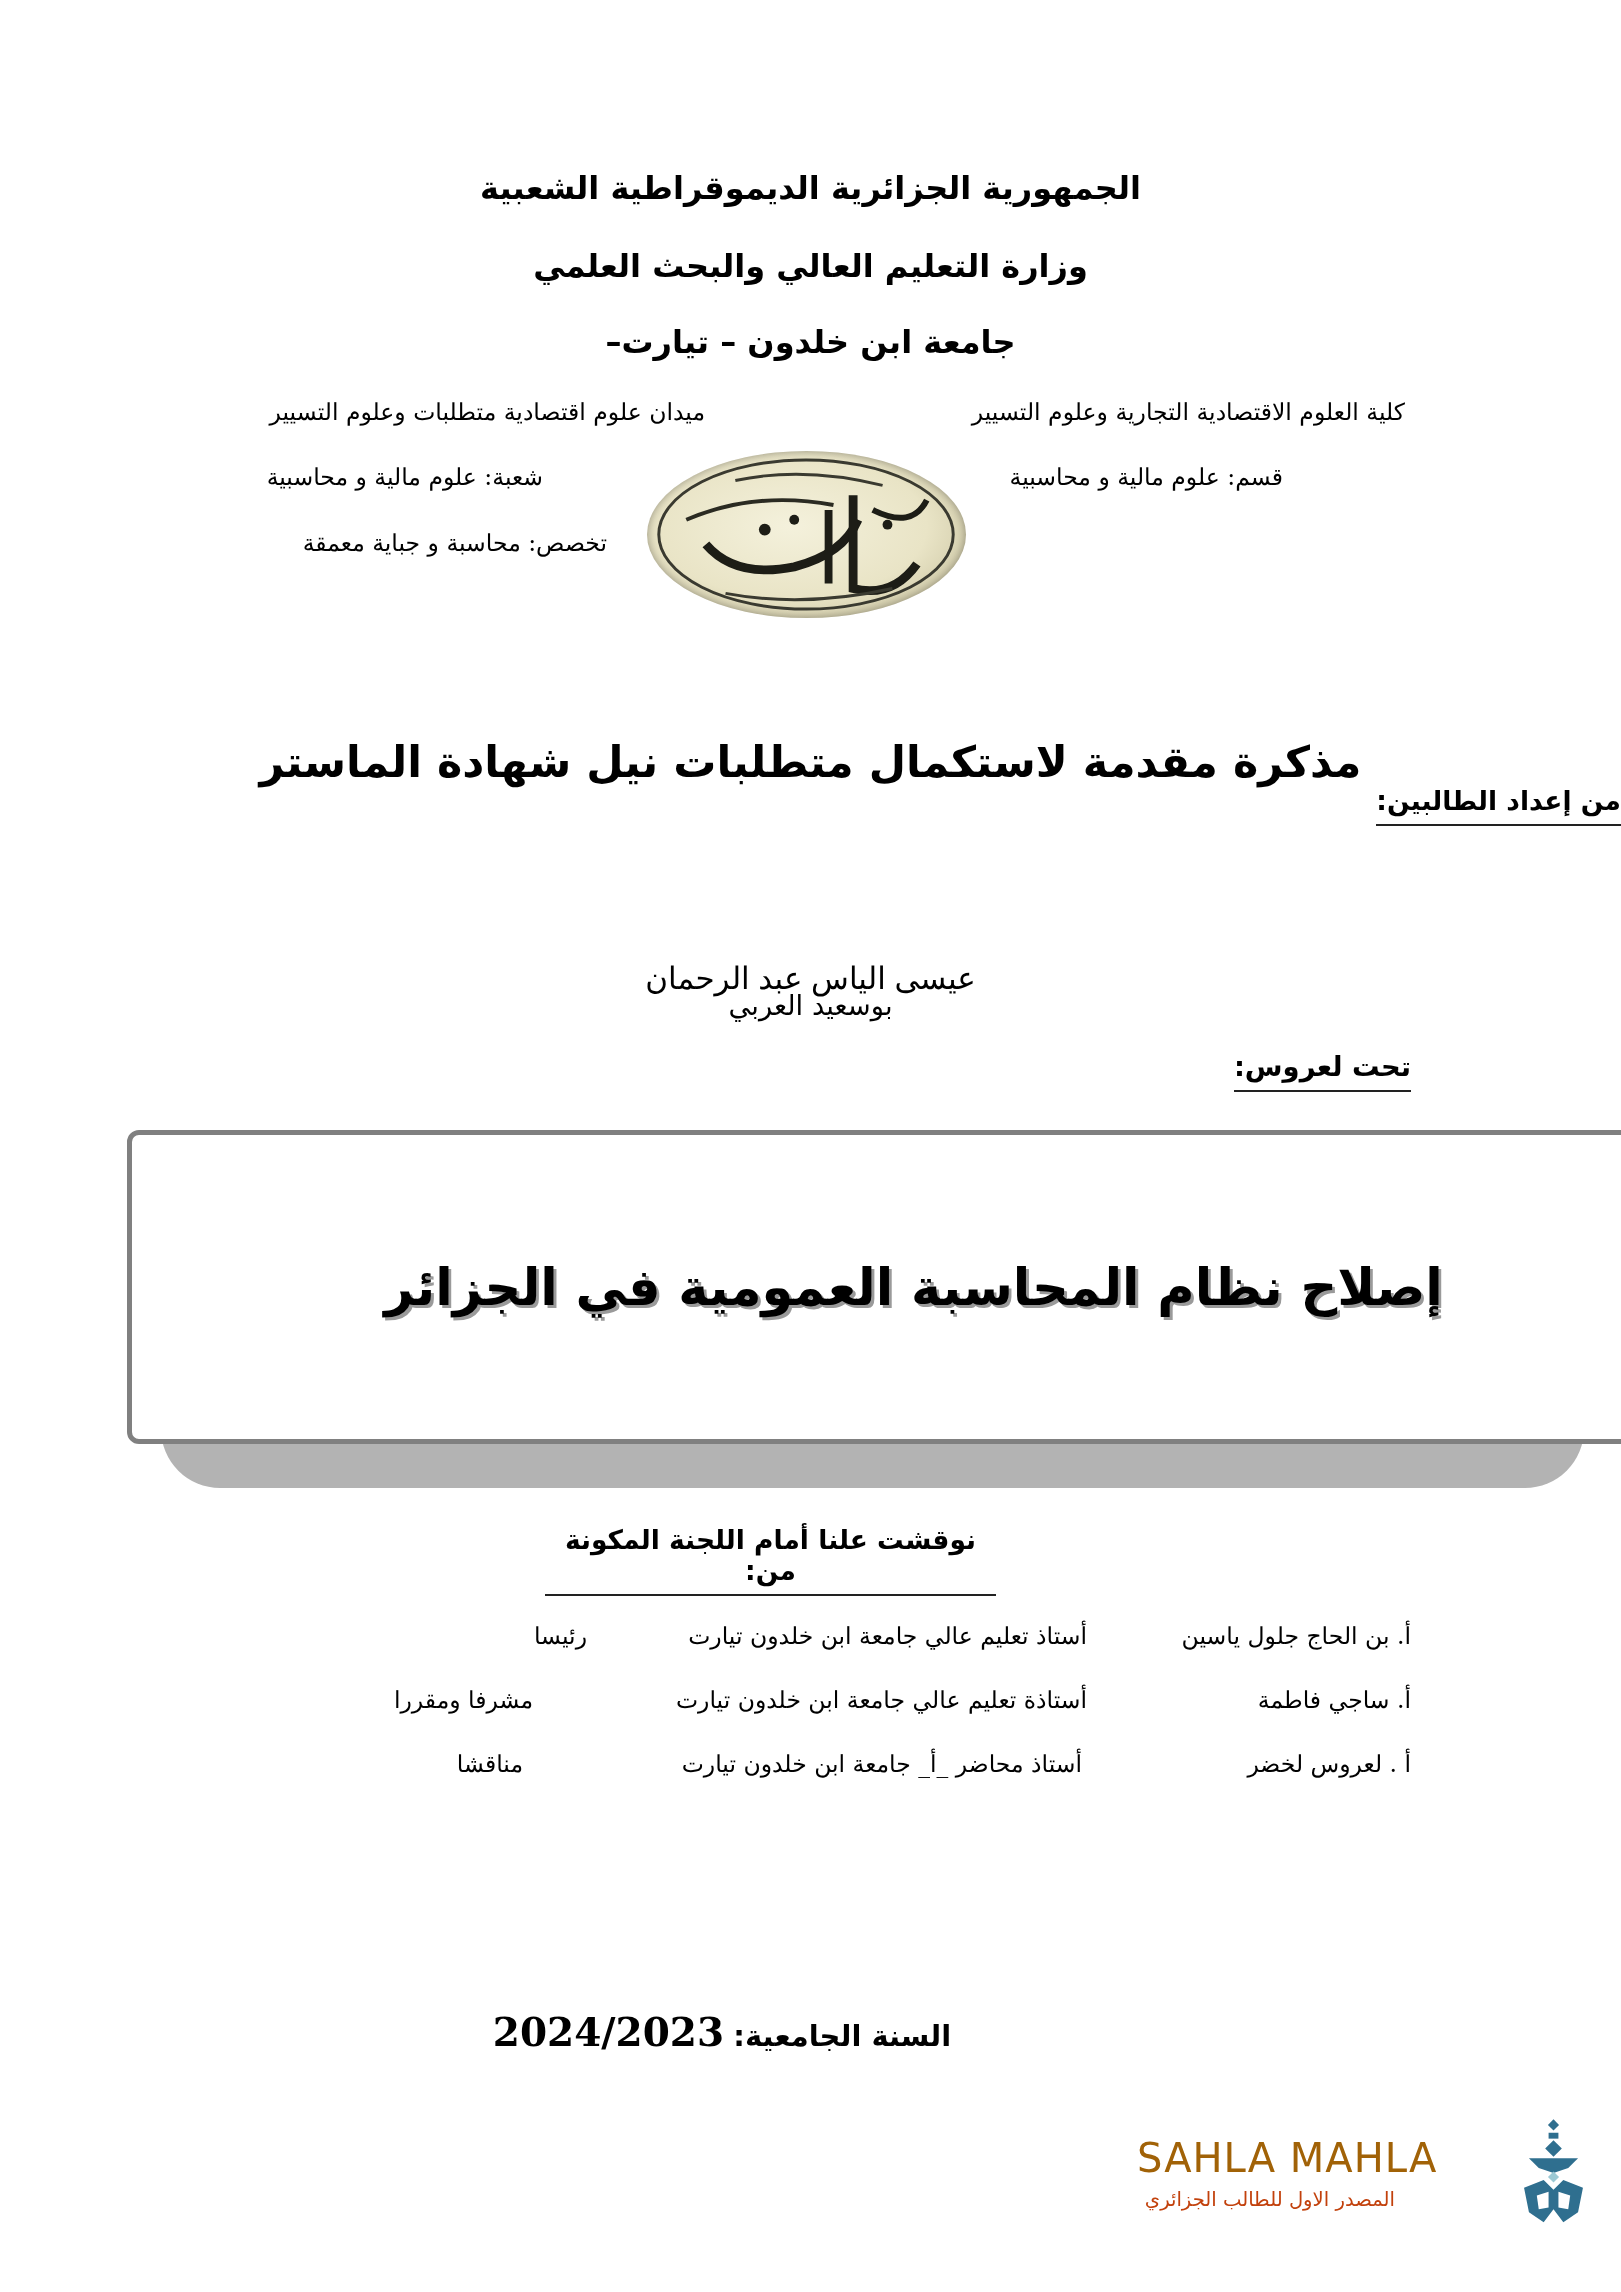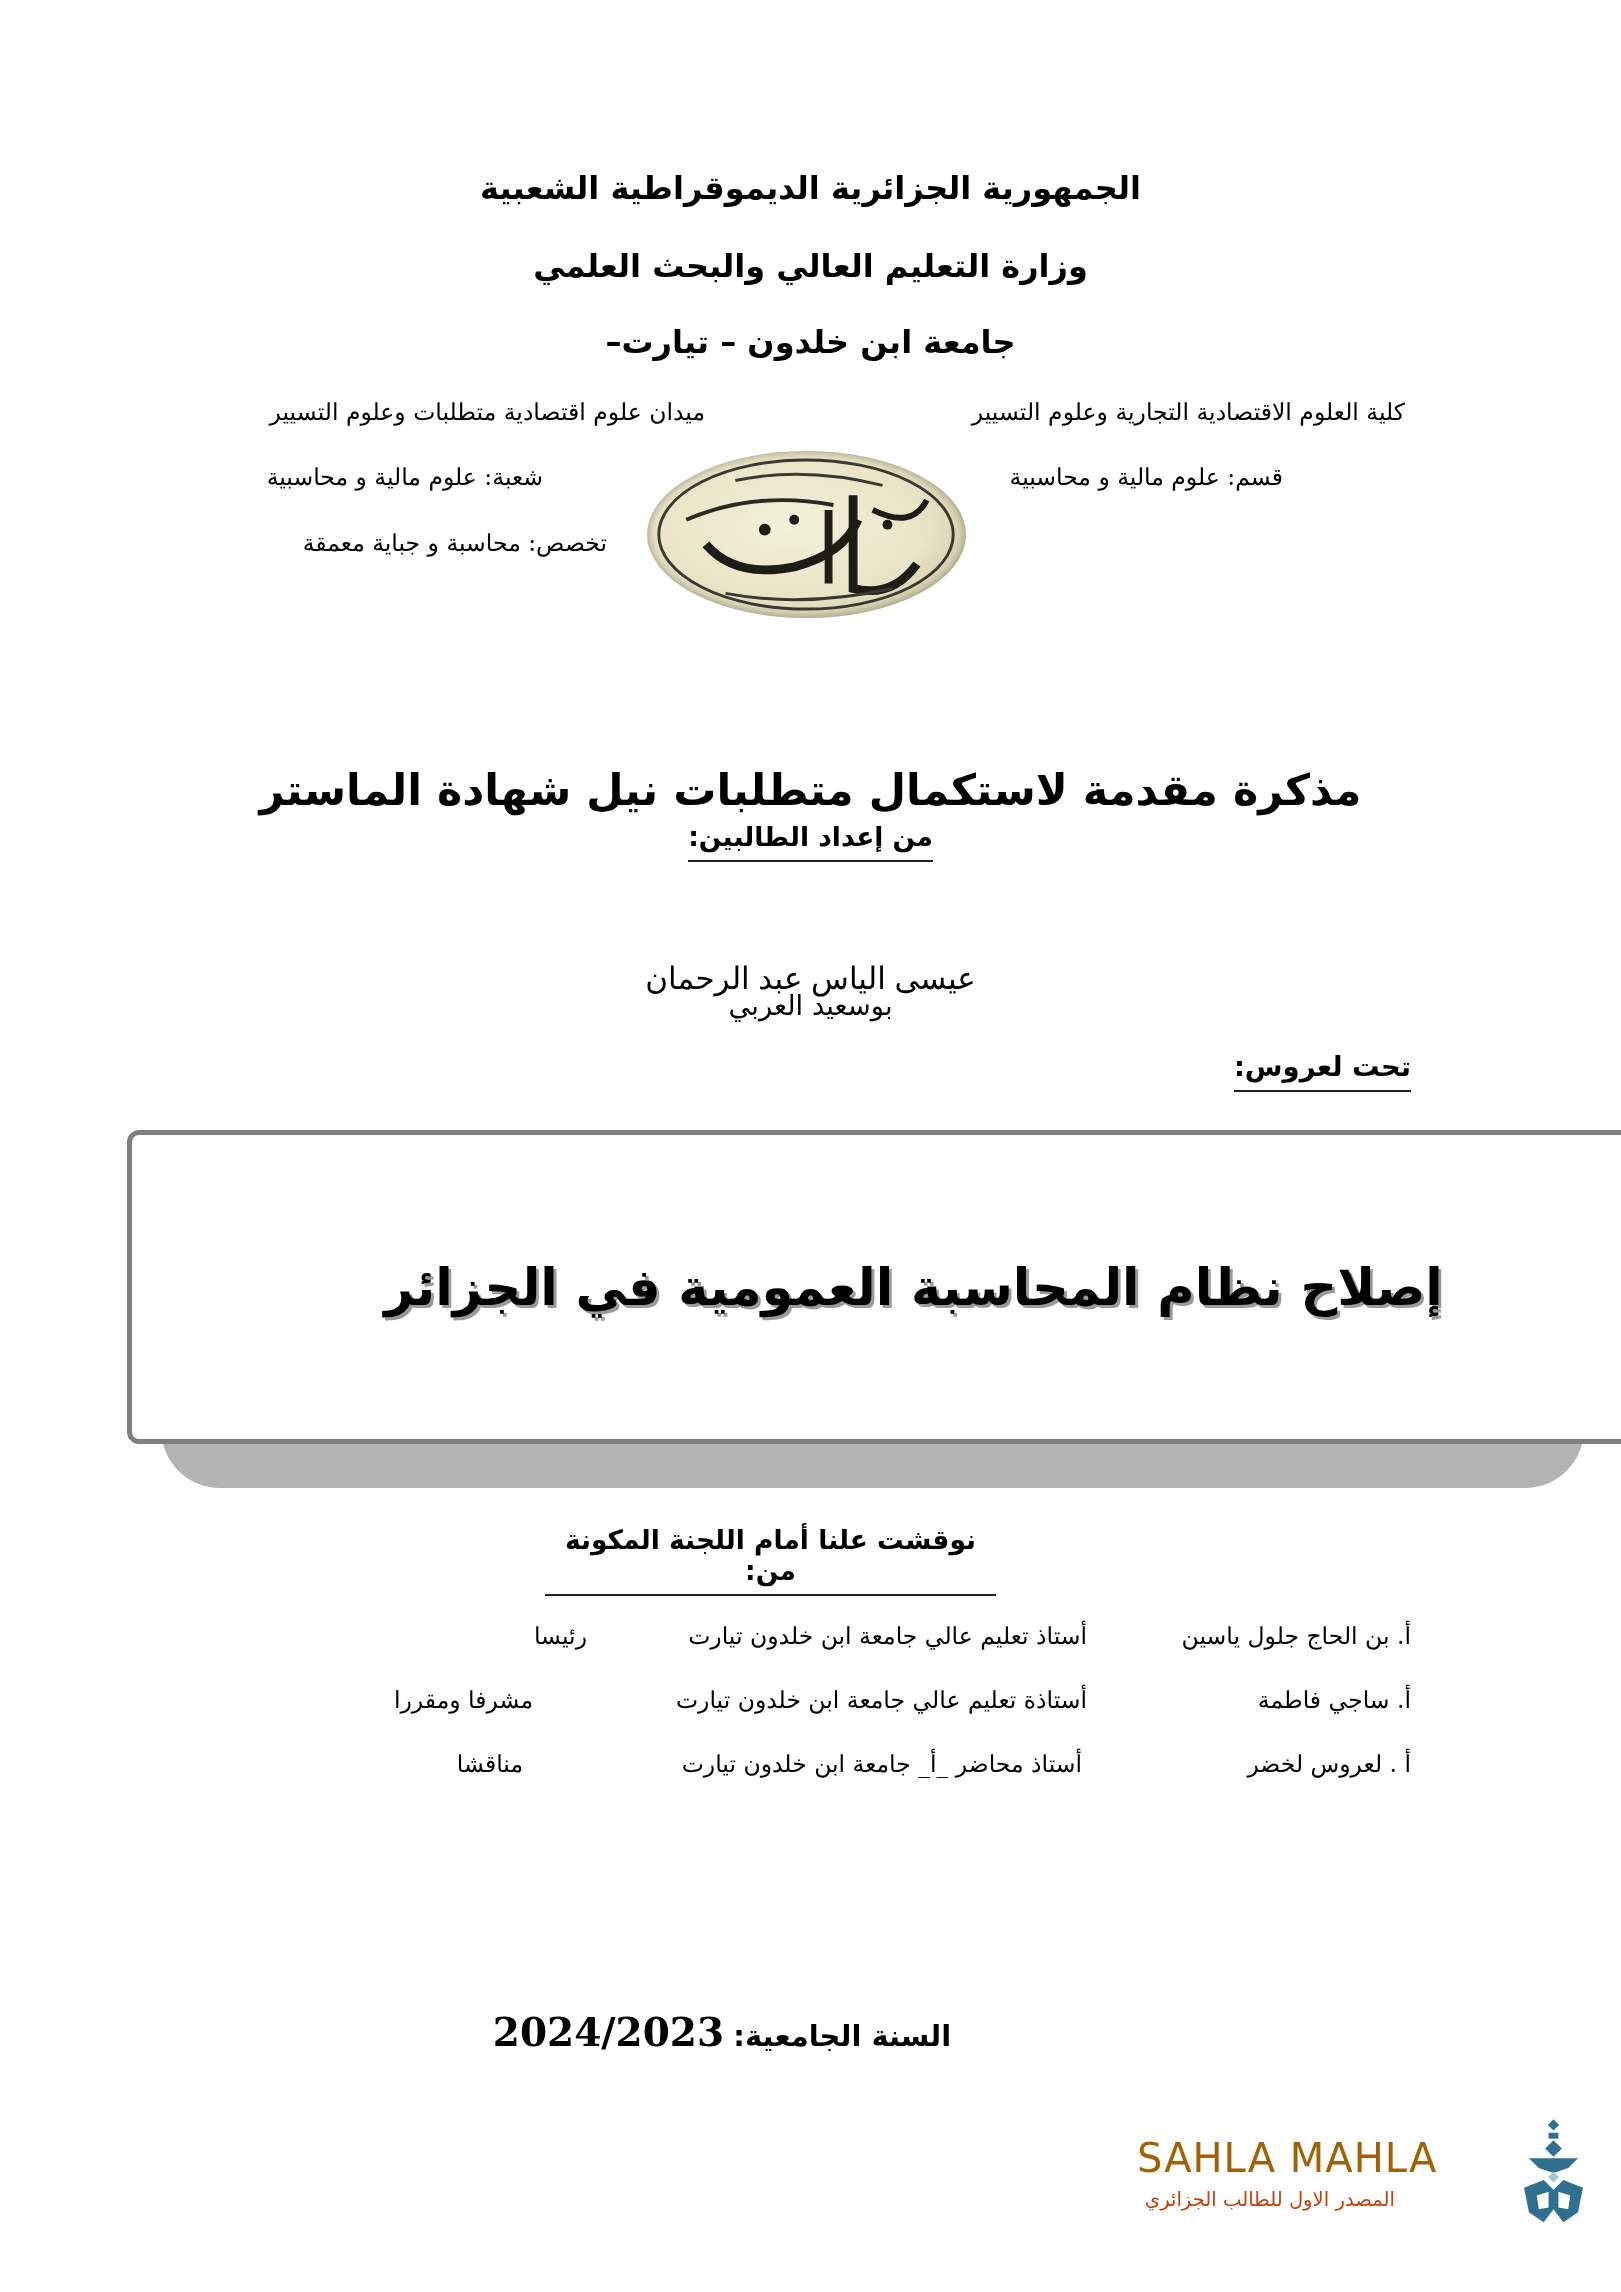--- a/index.html
+++ b/index.html
@@ -12,22 +12,22 @@
   .line2 { top:247px; font-size:32px; }
   .line3 { top:323px; font-size:32px; }
   .small { font-family:"DejaVu Serif", serif; font-size:23.5px; white-space:nowrap; }
   .ul { border-bottom:2.9px solid #222; padding-bottom:7.8px; display:inline-block; }
 
   .seal { left:647px; top:451px; width:319px; height:167px; border-radius:50%;
           background:radial-gradient(ellipse at 45% 45%, #f4f1dc 0%, #e9e4c6 55%, #c9c3a0 85%, #8f8a70 100%);
           box-shadow: inset 0 0 9.8px rgba(0,0,0,0.35); overflow:hidden; }
   .seal svg { width:100%; height:100%; }
 
-  .main-title { top:737px; font-size:43px;margin-top:28px; }
-  .students-label-wrap { top:821px; }
+  .main-title { top:737px; font-size:43px; }
+  .students-label-wrap { top:785px;text-align:right; }
   .students-label { font-size:26.5px; }
   .student1 { top:960px; font-size:31px; font-family:Liberation Sans, sans-serif; }
   .student2 { top:990px; font-size:27.4px; font-family:"DejaVu Sans", sans-serif; }
 
   .under-title { top:1051px; right:210px; font-size:27.4px; }
 
   .title-shadow { left:161px; top:1157px; width:1423px; height:331px; background:#b3b3b3;
                   border-radius:59px; }
   .title-box { left:127px; top:1130px; width:1573px; height:314px; background:#fff;
                border:5.9px solid #808080; border-radius:12px; box-sizing:border-box;

